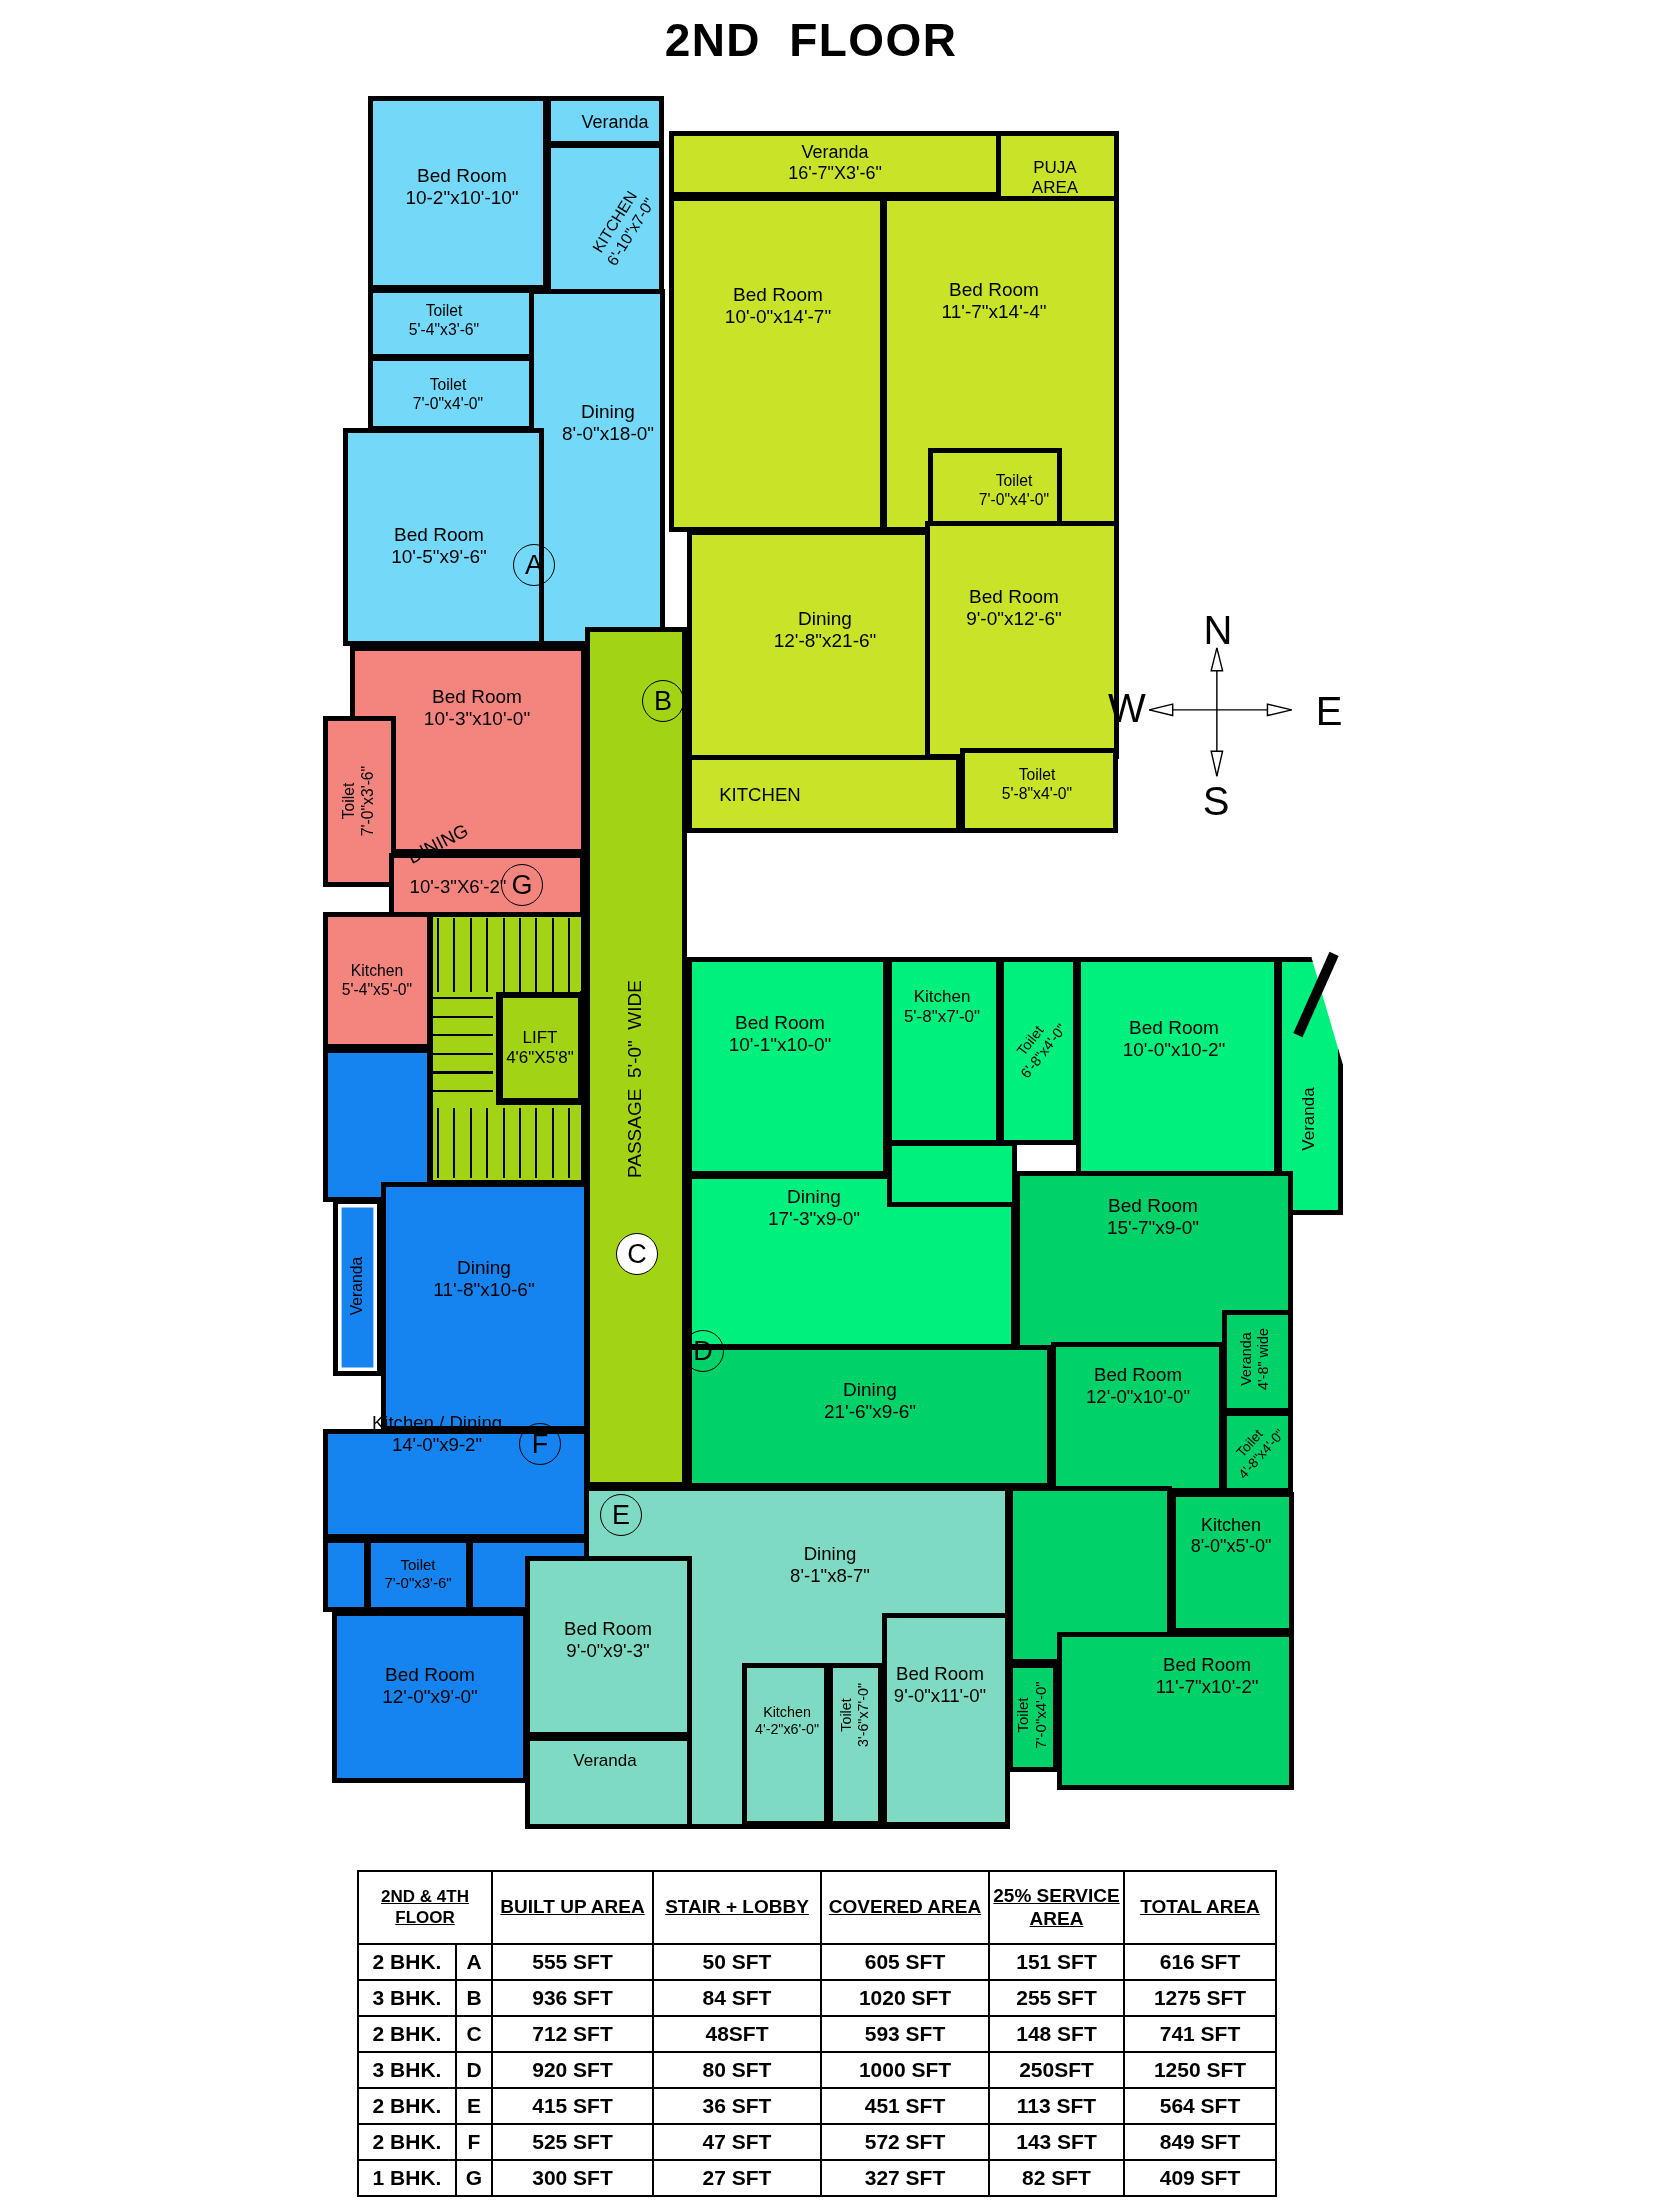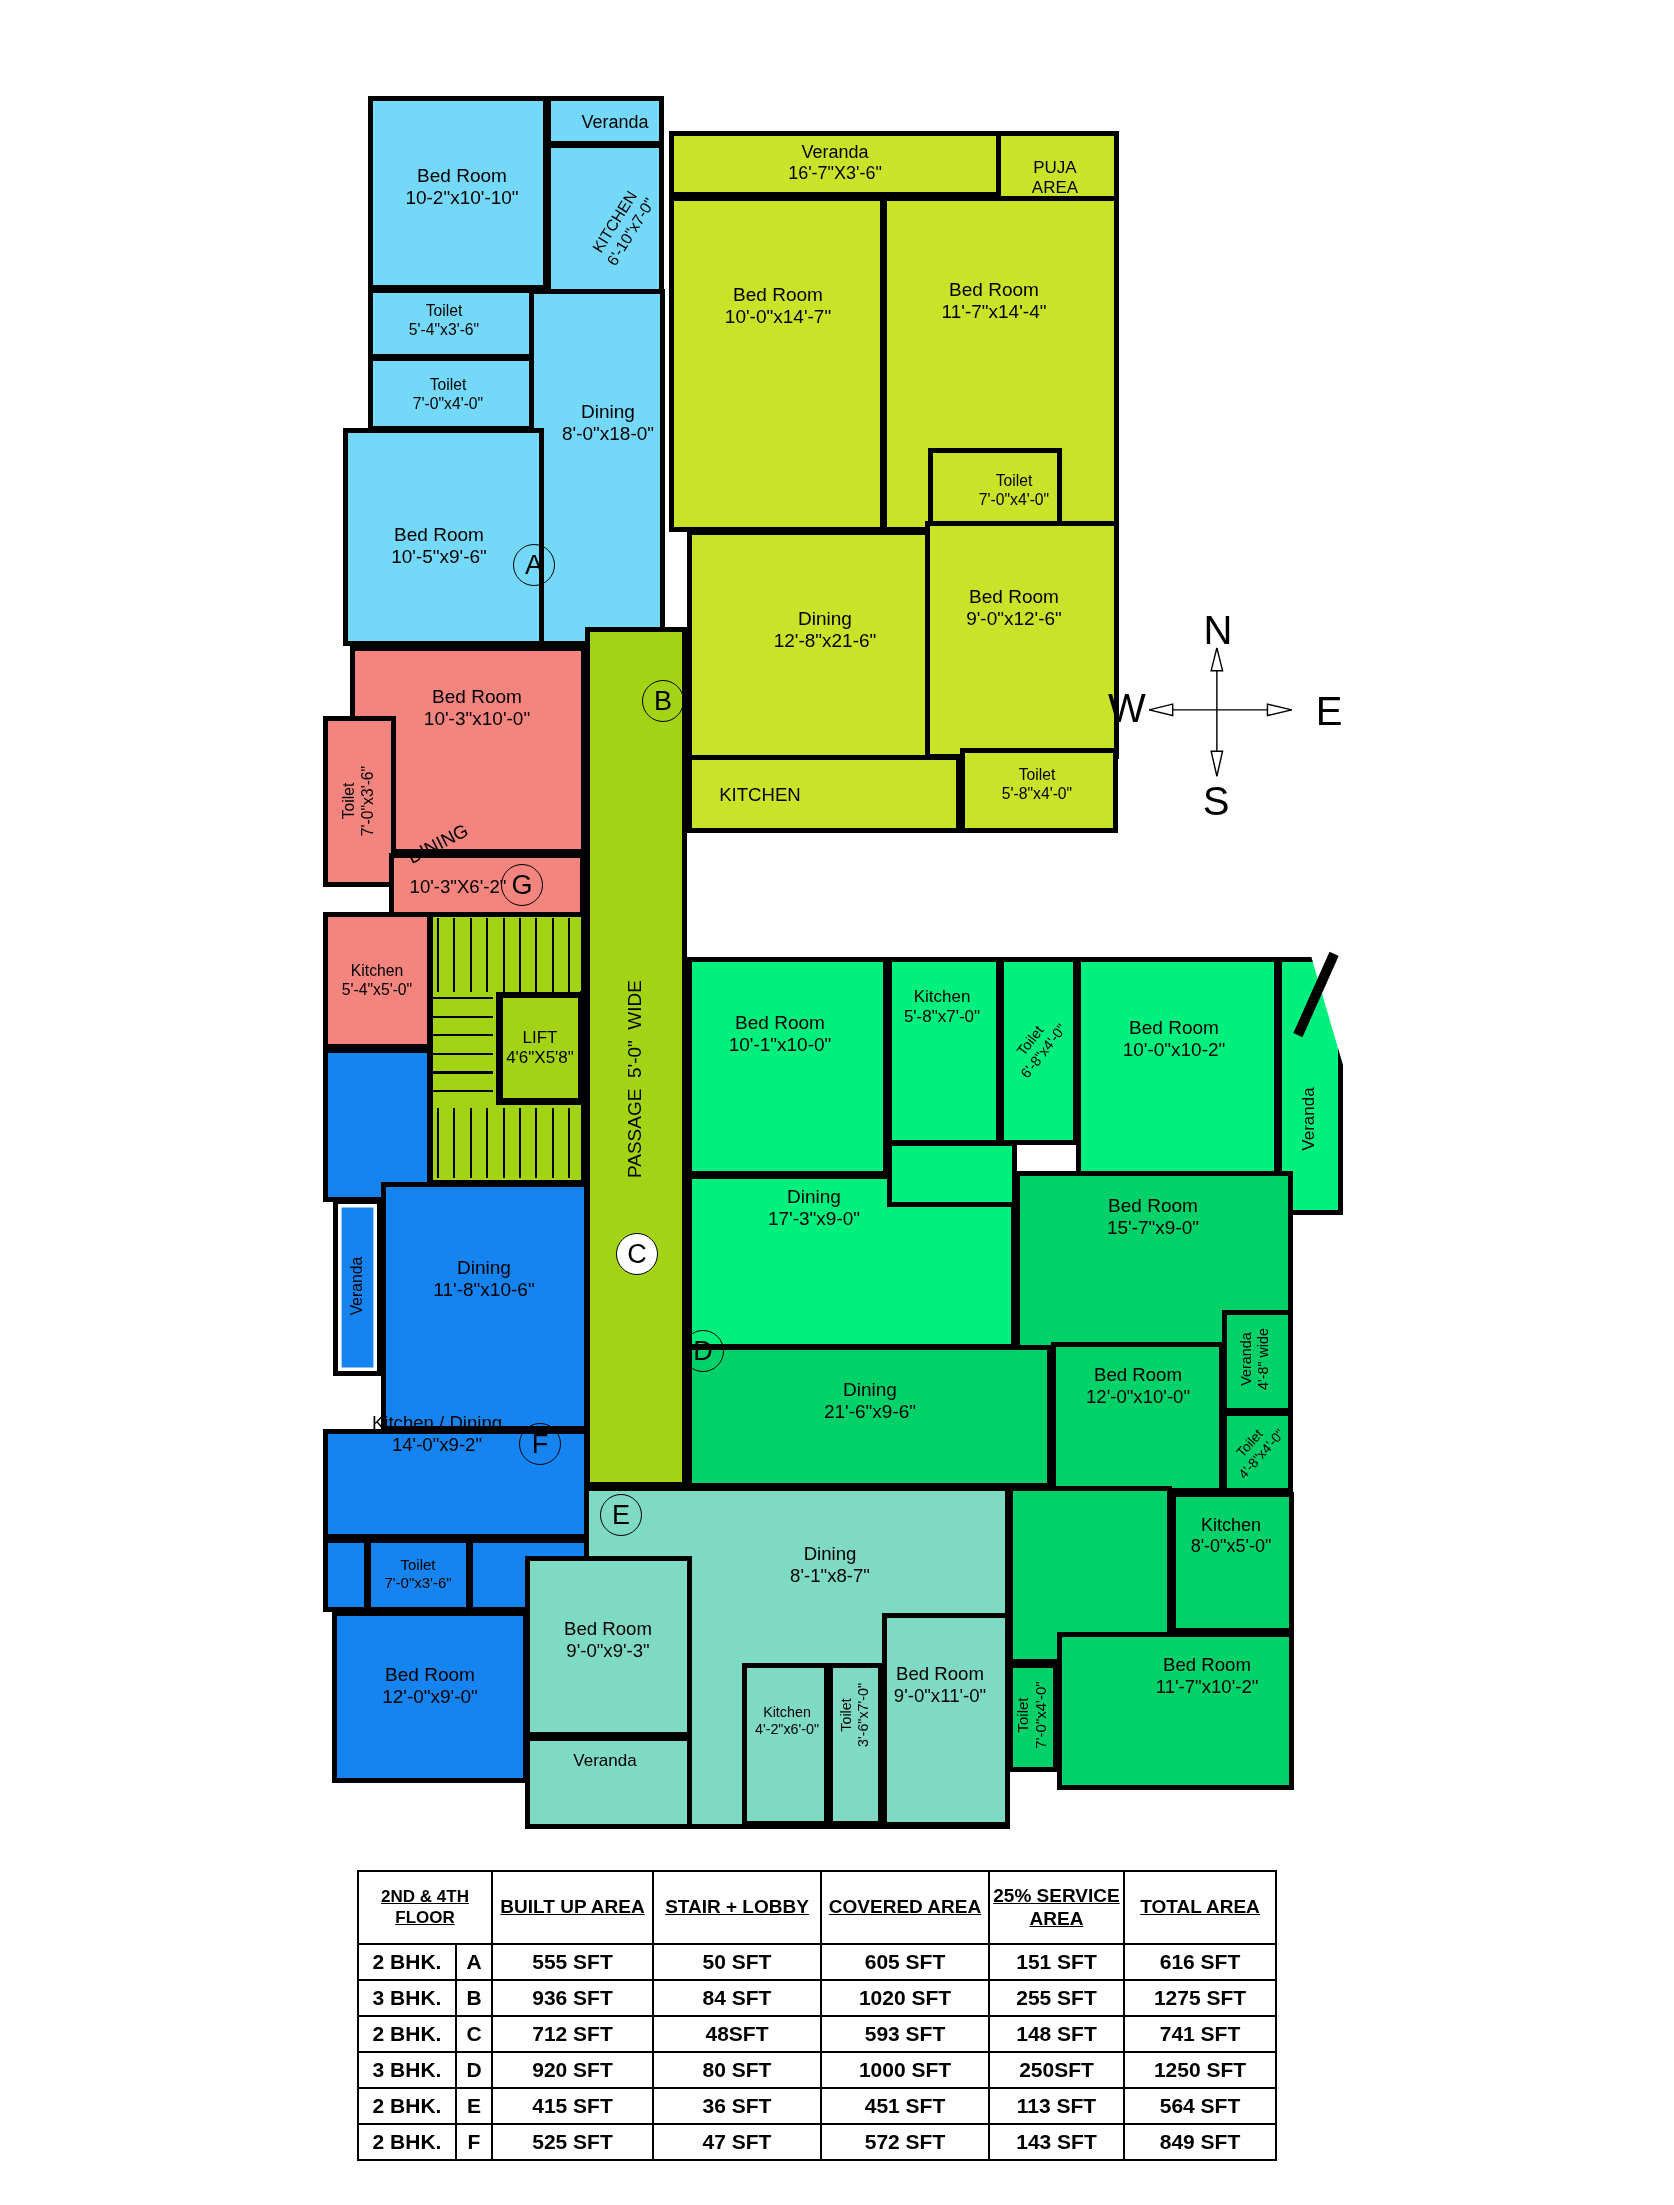--- a/index.html
+++ b/index.html
@@ -24,20 +24,21 @@
       font-weight:bold;padding:0 2.9px;overflow:hidden;}
   #area-table thead th{font-size:19px;height:71px;line-height:1.2;text-decoration:underline;}
   #area-table thead th.flr{font-size:17px;font-weight:bold;}
   #area-table tbody td{font-size:21px;height:34px;}
 </style>
 </head>
 <body>
 
 <div id="canvas">
 
+  <div class="title">2ND  FLOOR</div>
 
   <div id="plan">
       <div class="room" style="left: 368px; top: 96px; width: 180px; height: 194px; background-color: rgb(116, 216, 248);"></div>
       <div class="room" style="left: 546px; top: 96px; width: 118px; height: 50px; background-color: rgb(116, 216, 248);"></div>
       <div class="room" style="left: 546px; top: 143px; width: 118px; height: 158px; background-color: rgb(116, 216, 248);"></div>
       <div class="room" style="left: 509px; top: 289px; width: 156px; height: 357px; background-color: rgb(116, 216, 248);"></div>
       <div class="room" style="left: 368px; top: 288px; width: 166px; height: 71px; background-color: rgb(116, 216, 248);"></div>
       <div class="room" style="left: 368px; top: 356px; width: 166px; height: 75px; background-color: rgb(116, 216, 248);"></div>
       <div class="room" style="left: 343px; top: 428px; width: 201px; height: 218px; background-color: rgb(116, 216, 248);"></div>
       <div class="room" style="left: 669px; top: 131px; width: 351px; height: 66px; background-color: rgb(201, 228, 40);"></div>
@@ -270,16 +271,25 @@
         </tr>
         <tr>
           <td>2 BHK.</td>
           <td>F</td>
           <td>525 SFT</td>
           <td>47 SFT</td>
           <td>572 SFT</td>
           <td>143 SFT</td>
           <td>849  SFT</td>
         </tr>
+        <tr>
+          <td>1 BHK.</td>
+          <td>G</td>
+          <td>300 SFT</td>
+          <td>27 SFT</td>
+          <td>327 SFT</td>
+          <td>82 SFT</td>
+          <td>409  SFT</td>
+        </tr>
       </tbody>
   </table>
 </div>
 
 
 </body></html>

